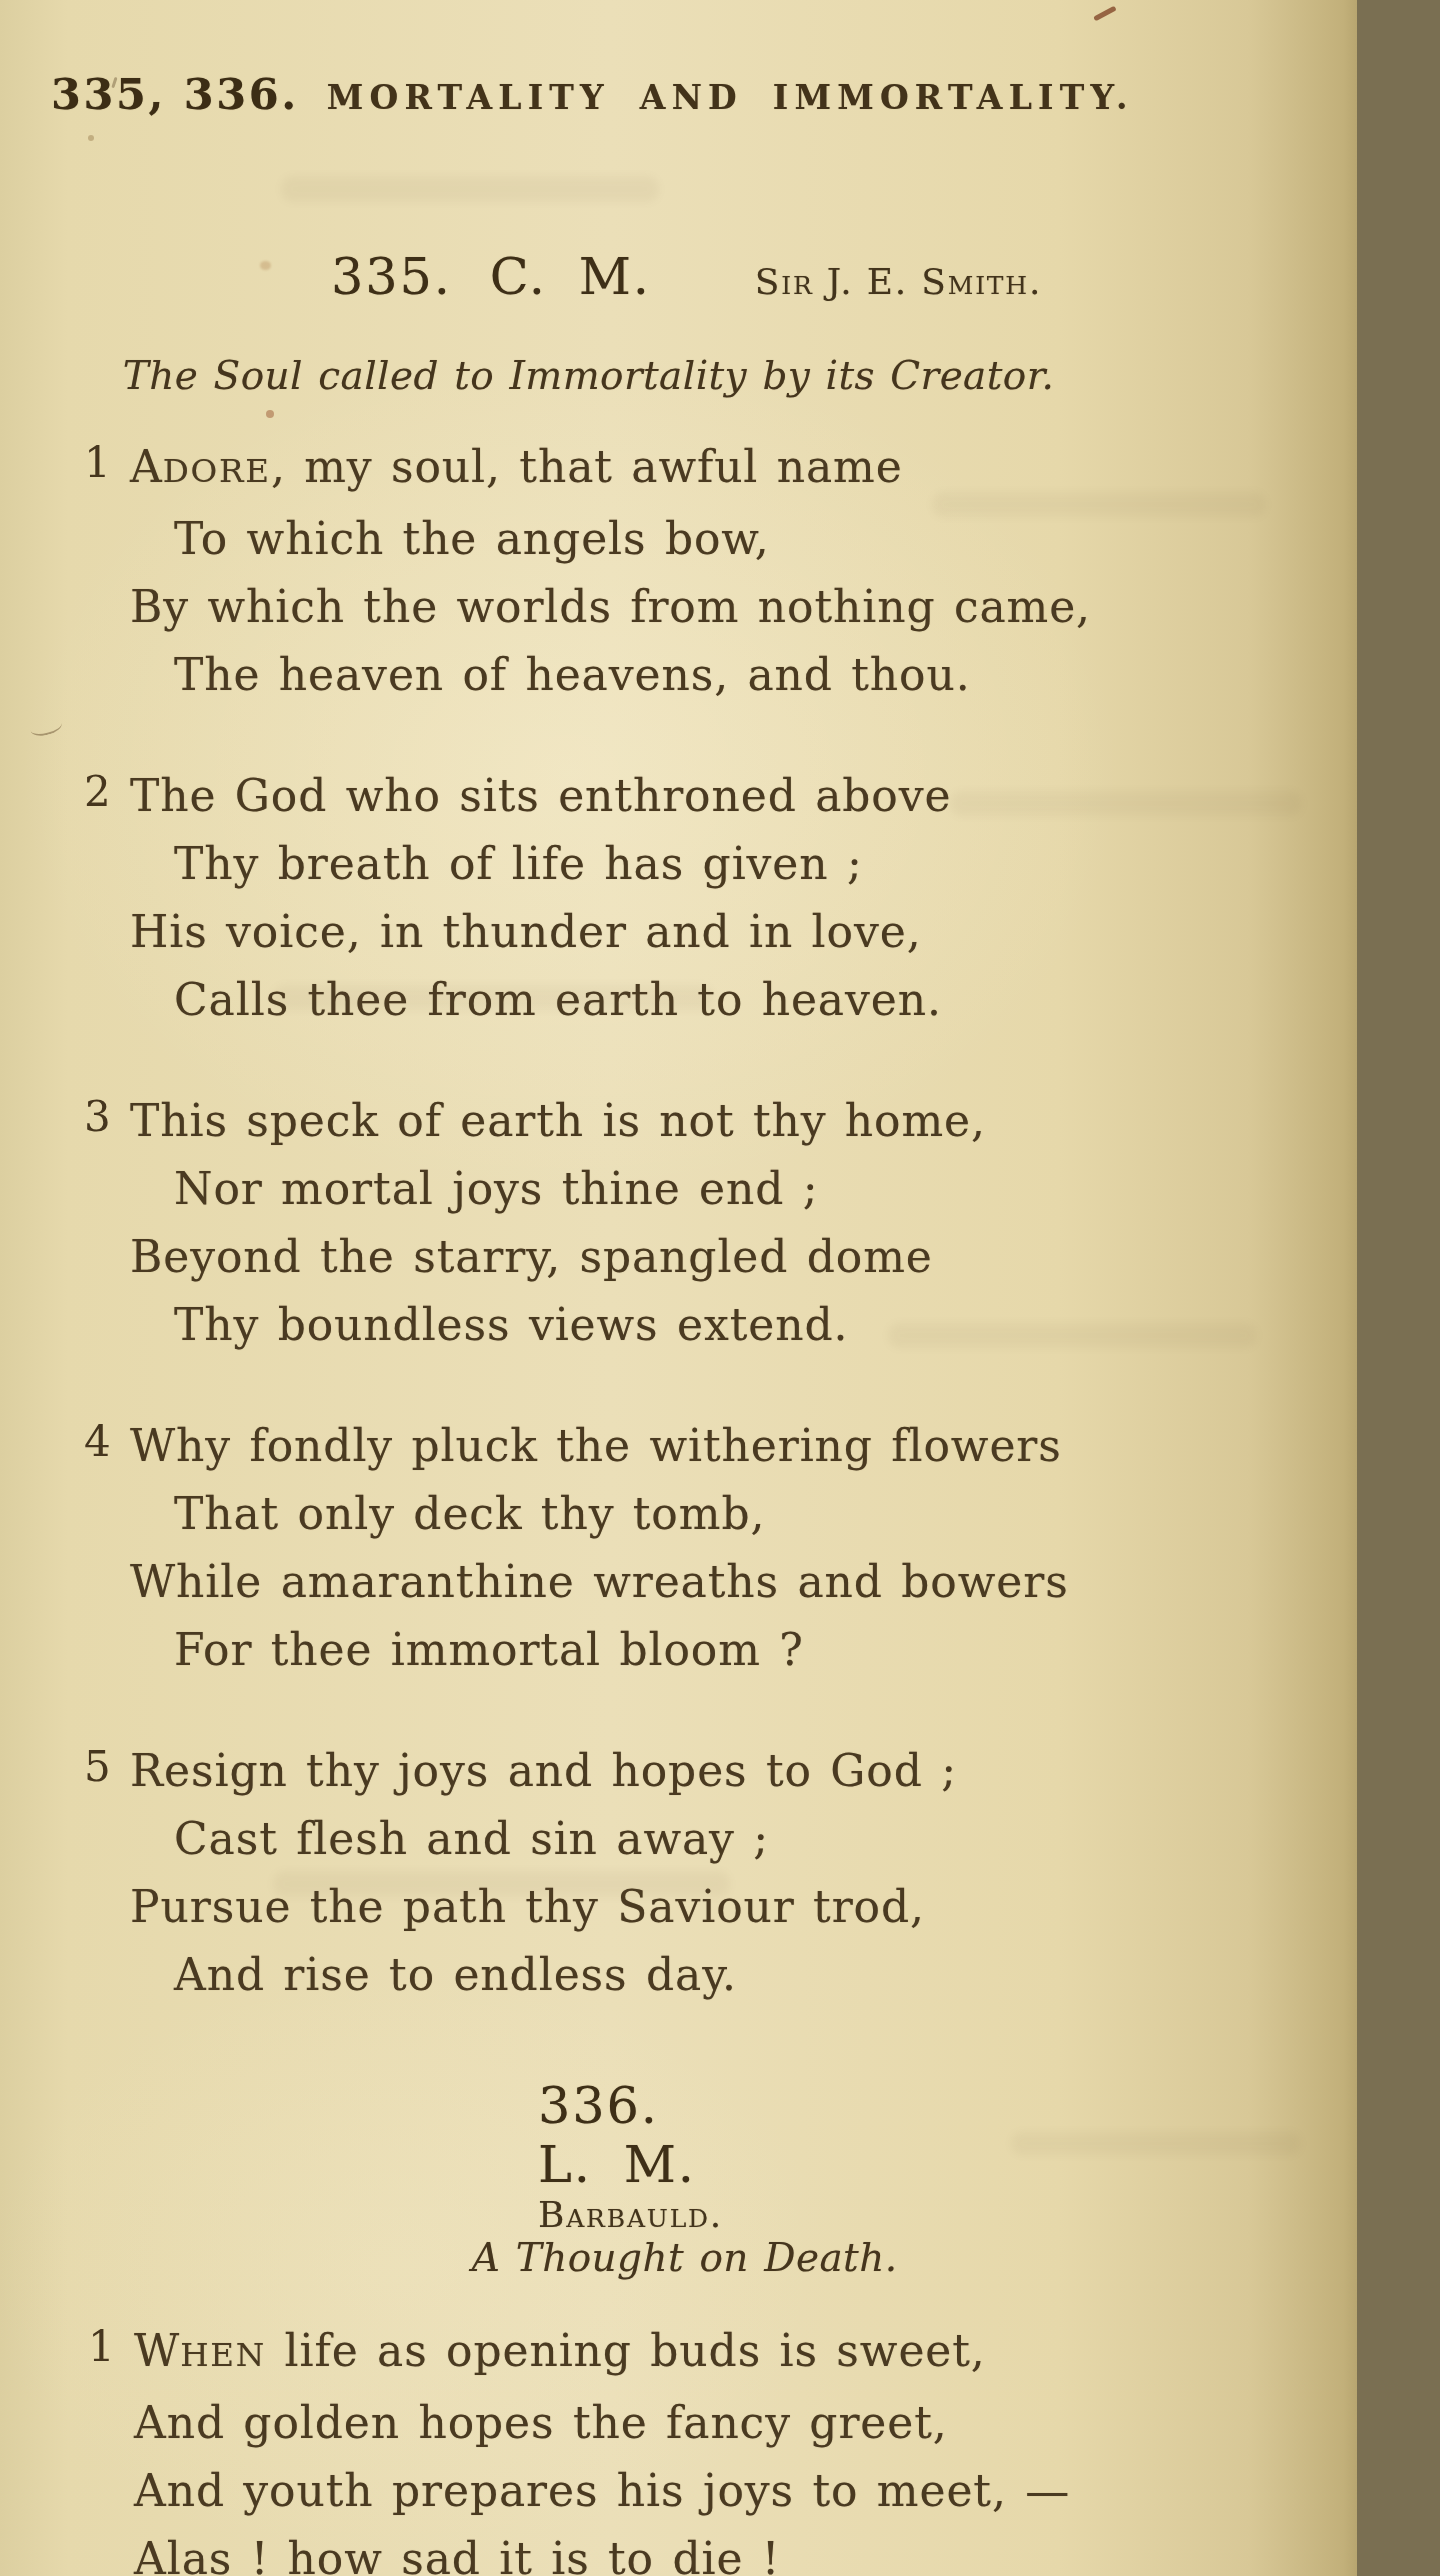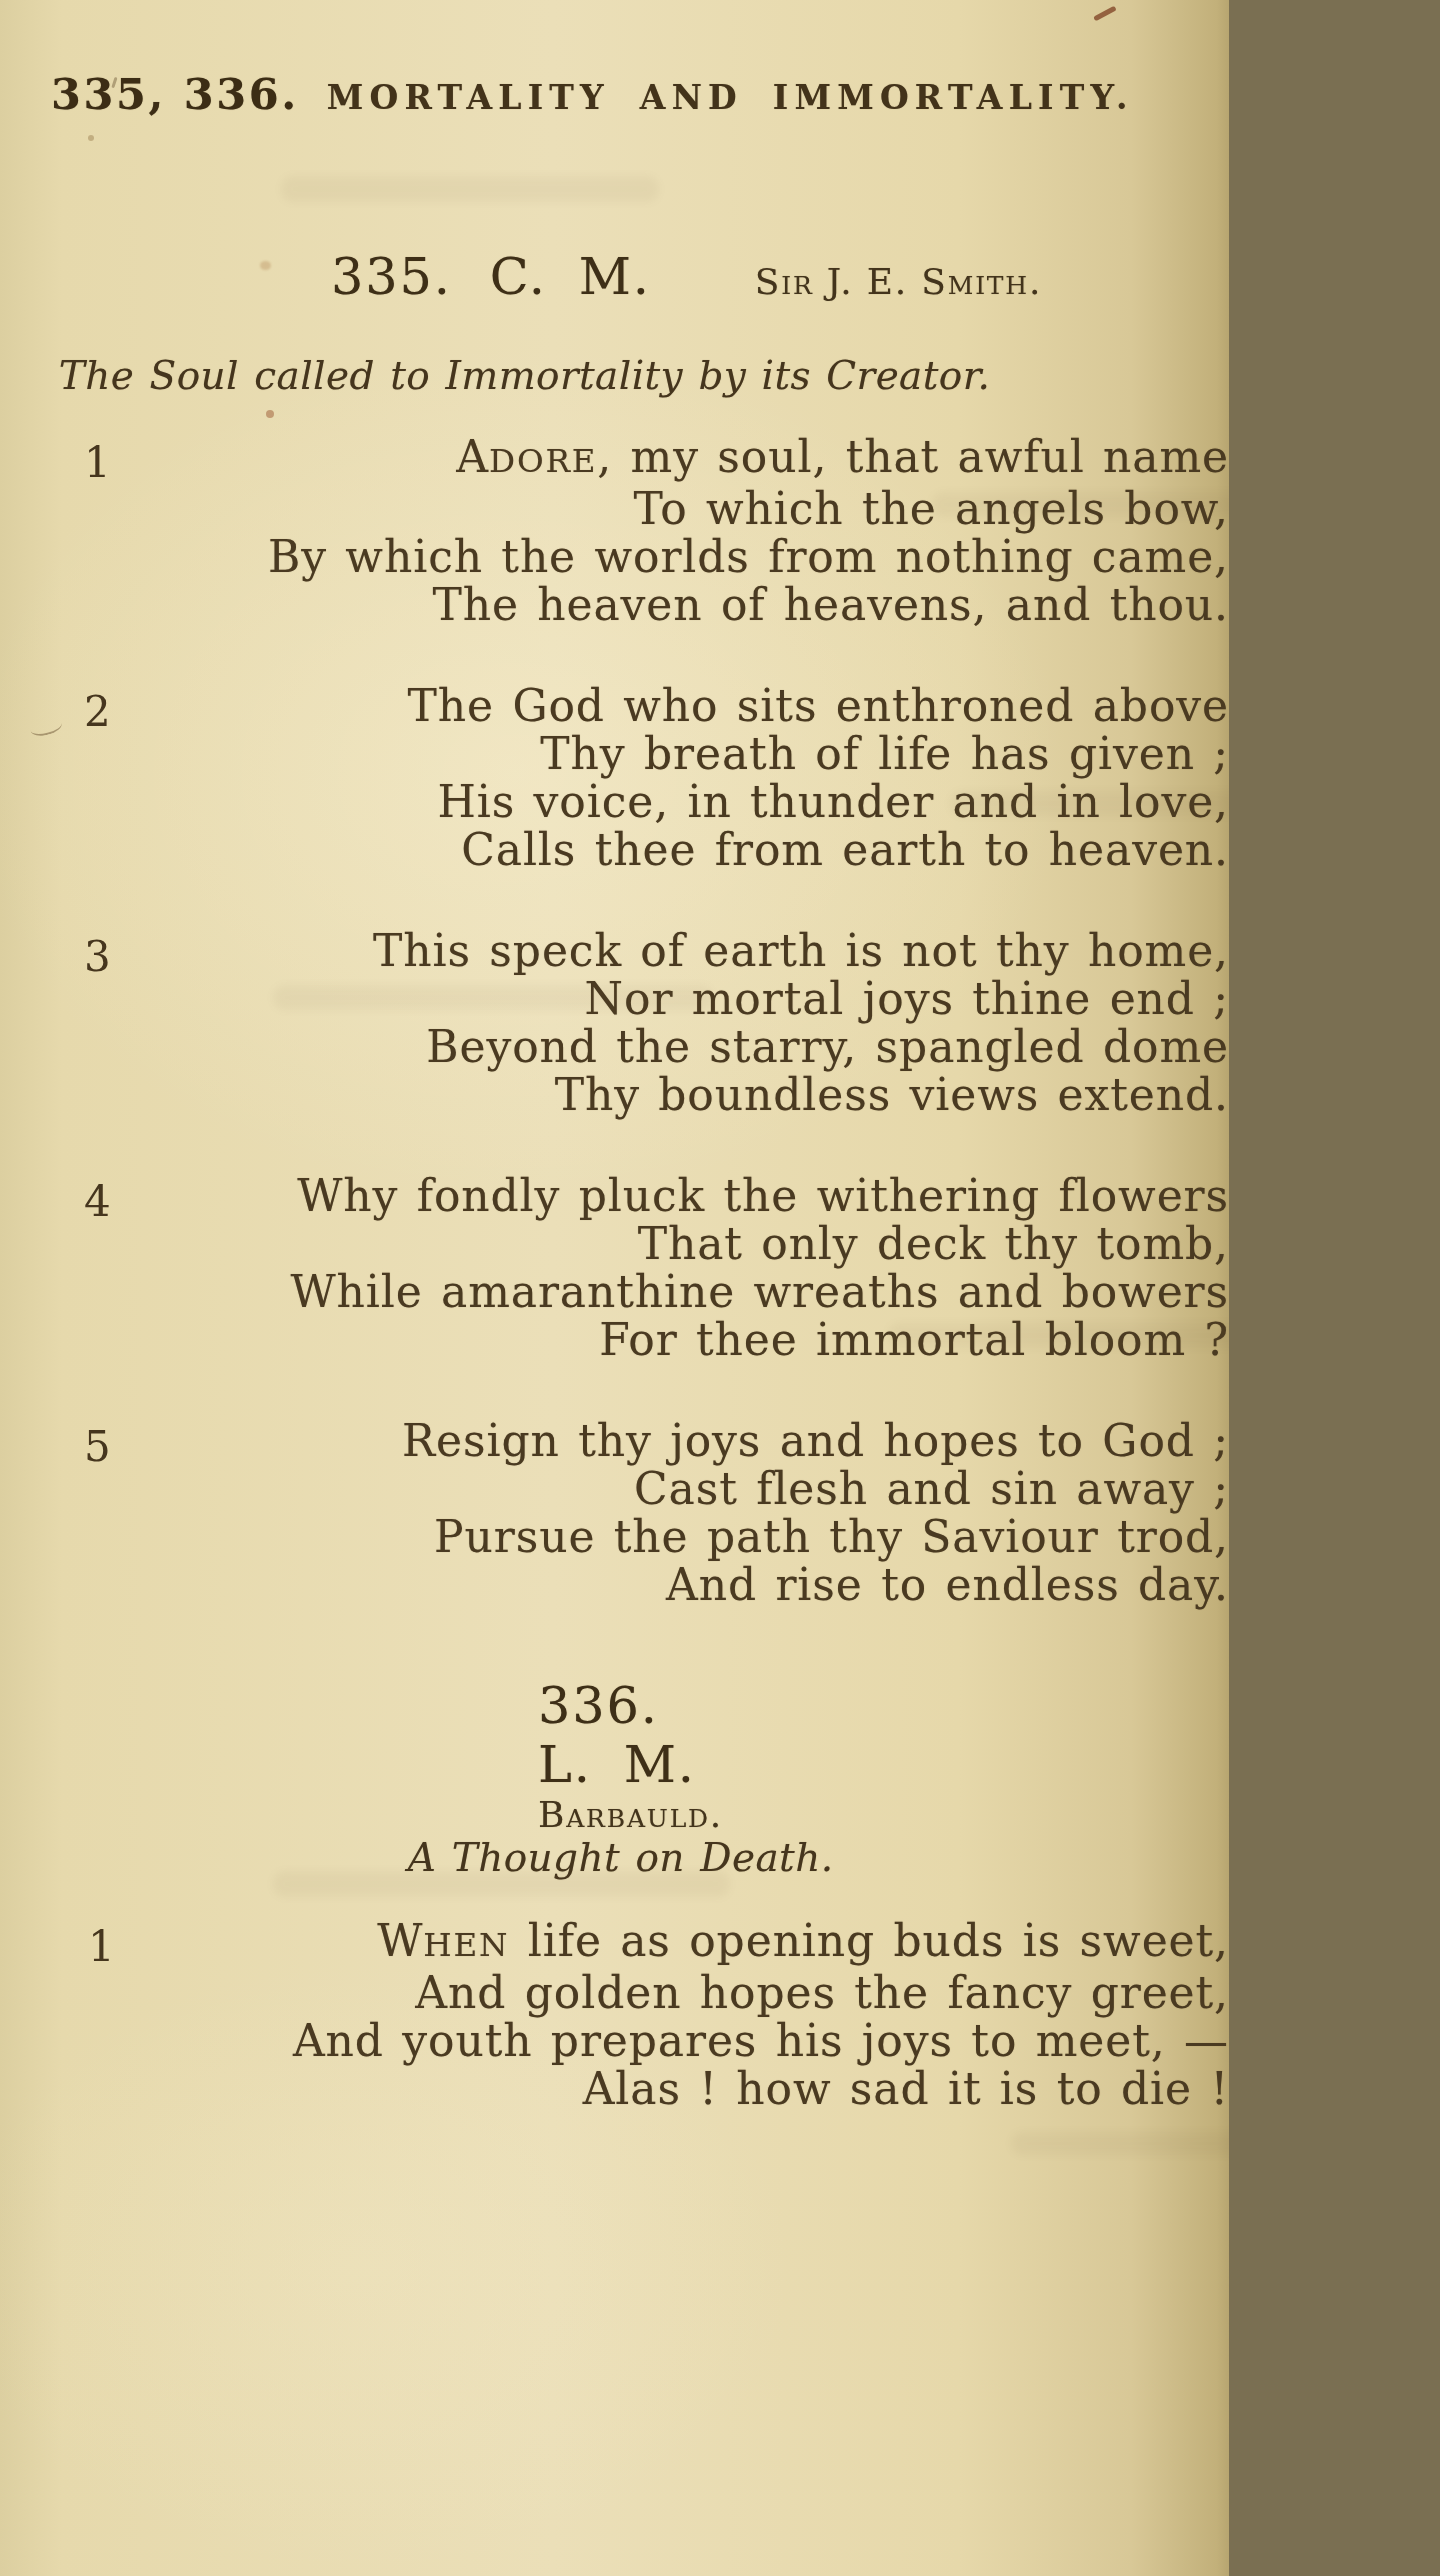--- a/index.html
+++ b/index.html
@@ -1,18 +1,18 @@
 <!DOCTYPE html>
 <html style="font-size:14px"><head>
 <meta charset="utf-8">
 <style>
   html,body { margin:0; padding:0; background:#7a6f52; }
   .page {
     position: relative;
-    width: 1229px;
+    width: 1357px;
     height: 2576px;
     overflow: hidden;
     font-family: "DejaVu Serif", "Liberation Serif", serif;
     color: #46361e;
     background:
       radial-gradient(ellipse 791px 615px at 42% 30%, rgba(255,248,222,0.30), rgba(255,248,222,0) 70%),
       radial-gradient(ellipse 615px 440px at 30% 88%, rgba(250,242,214,0.18), rgba(250,242,214,0) 70%),
       linear-gradient(90deg, #dc〇cfa0 0%, #e6d9ac 5%, #ebdfb8 45%, #e6d8aa 78%, #d8c897 92%, #c2b07a 99%, #b7a570 100%),
       #e7daae;
     background: 
@@ -92,27 +92,26 @@
   .verse:last-child { margin-bottom: 0; }
   .verse-number {
     flex: 0 0 46px;
     font-size: 42px;
     line-height: 60px;
     color: #46361e;
   }
   .verse-lines { flex: 1 1 auto; }
   .vline {
     font-size: 44px;
-    line-height: 48px;
+    line-height: 68px;
     letter-spacing: 0.9px;
     word-spacing: 3.5px;
     white-space: nowrap;
     color: #4a3a21;
     text-shadow: 0 0 0.9px rgba(70,55,30,0.38);
-    text-align: right;
   }
   .vline.indent { padding-left: 44px; }
   .lead-cap { font-size: 1em; }
   .lead-sc  { text-transform: uppercase; font-size: 0.74em; letter-spacing: 1.8px; }
   
   .artifact { position: absolute; pointer-events: none; }
   .mark-topright {
     left: 1093px; top: 11.4px; width: 24px; height: 5.3px;
     background: #7c3f22; border-radius: 3.5px;
     transform: rotate(-28deg); opacity: 0.75;

